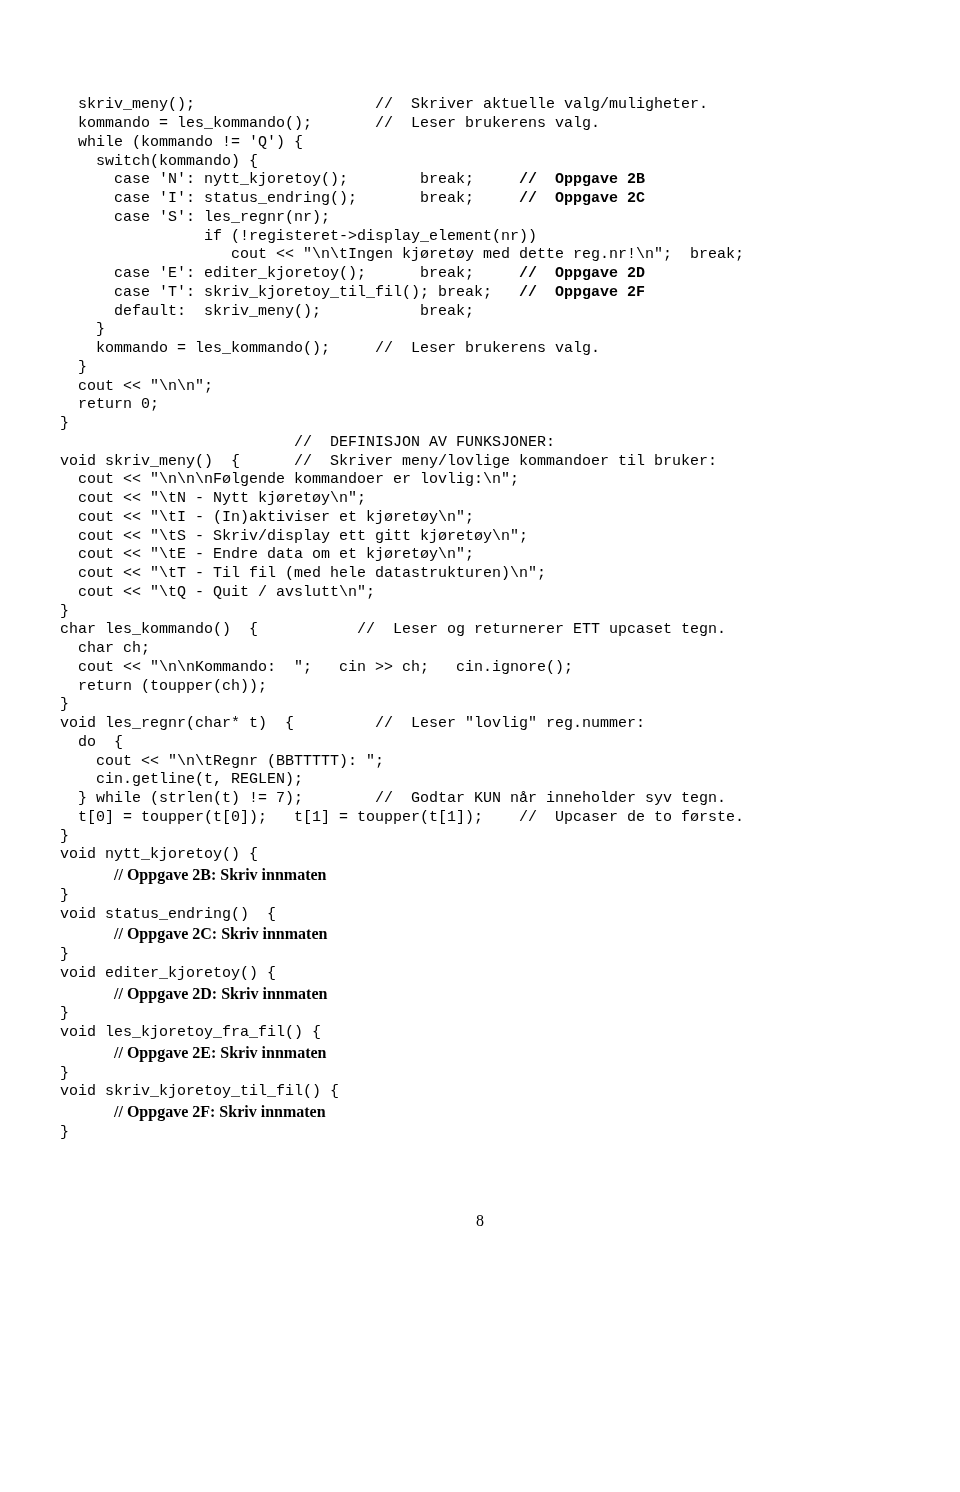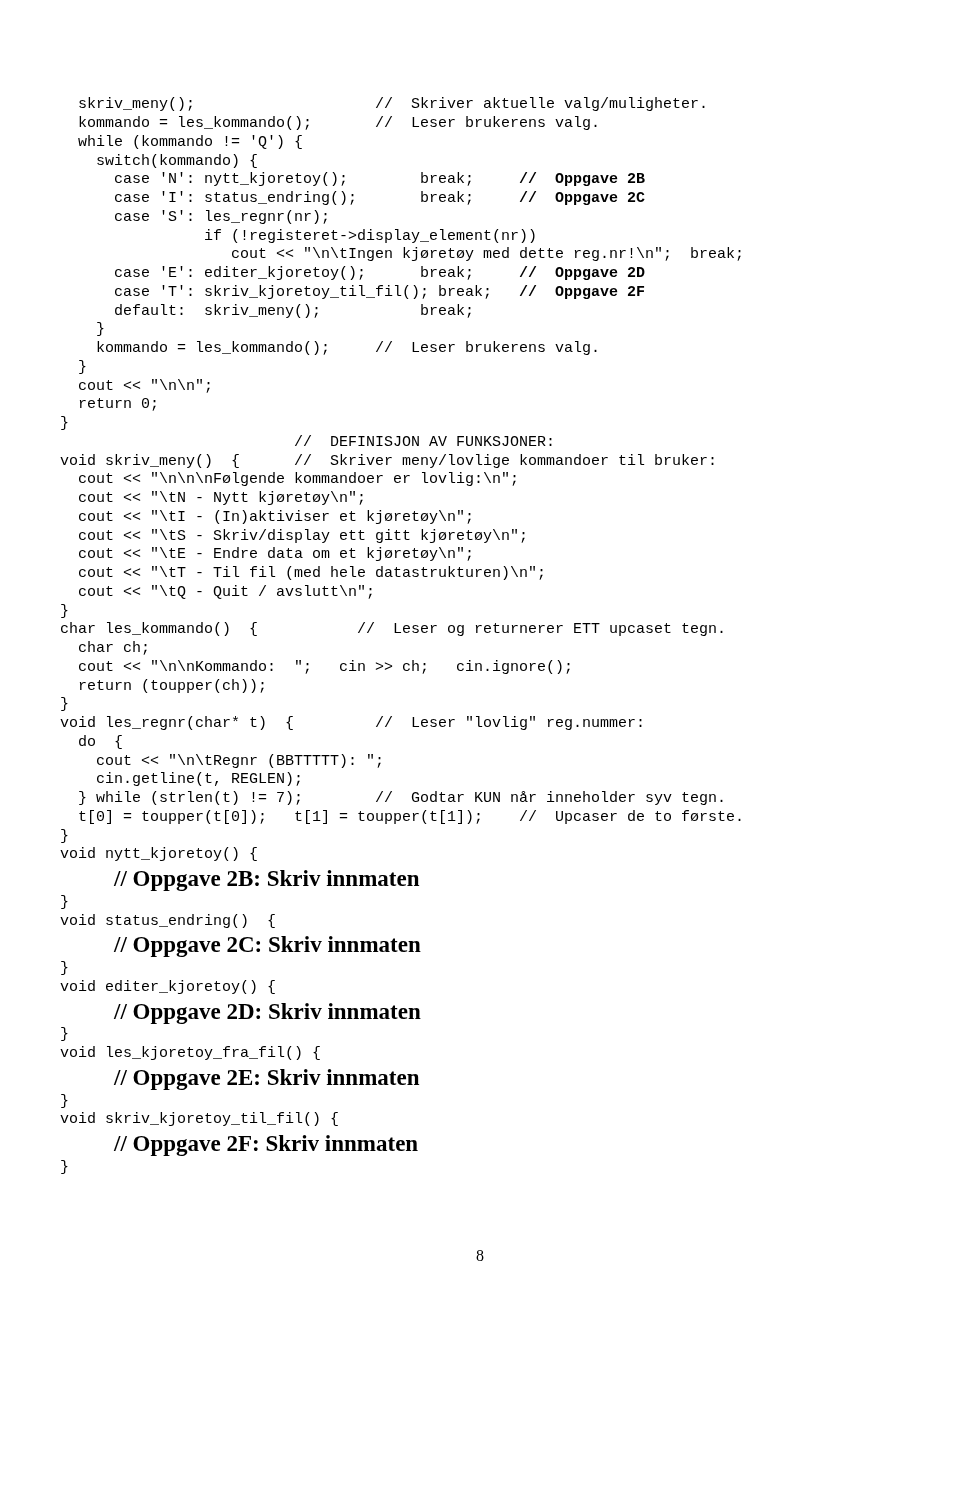--- a/index.html
+++ b/index.html
@@ -8,21 +8,21 @@
       line-height: 1.25;
       background: #fff;
       color: #000;
       margin: 0;
       padding: 40px 60px 30px 60px;
       white-space: pre;
     }
     .bold { font-weight: bold; }
     .heading {
       font-family: "Times New Roman", Times, serif;
-      font-size: 23px;
+      font-size: 16px;
       font-weight: bold;
       white-space: normal;
     }
     .page-num {
       text-align: center;
       font-family: "Times New Roman", Times, serif;
       font-size: 16px;
       margin-top: 50px;
       white-space: normal;
     }

